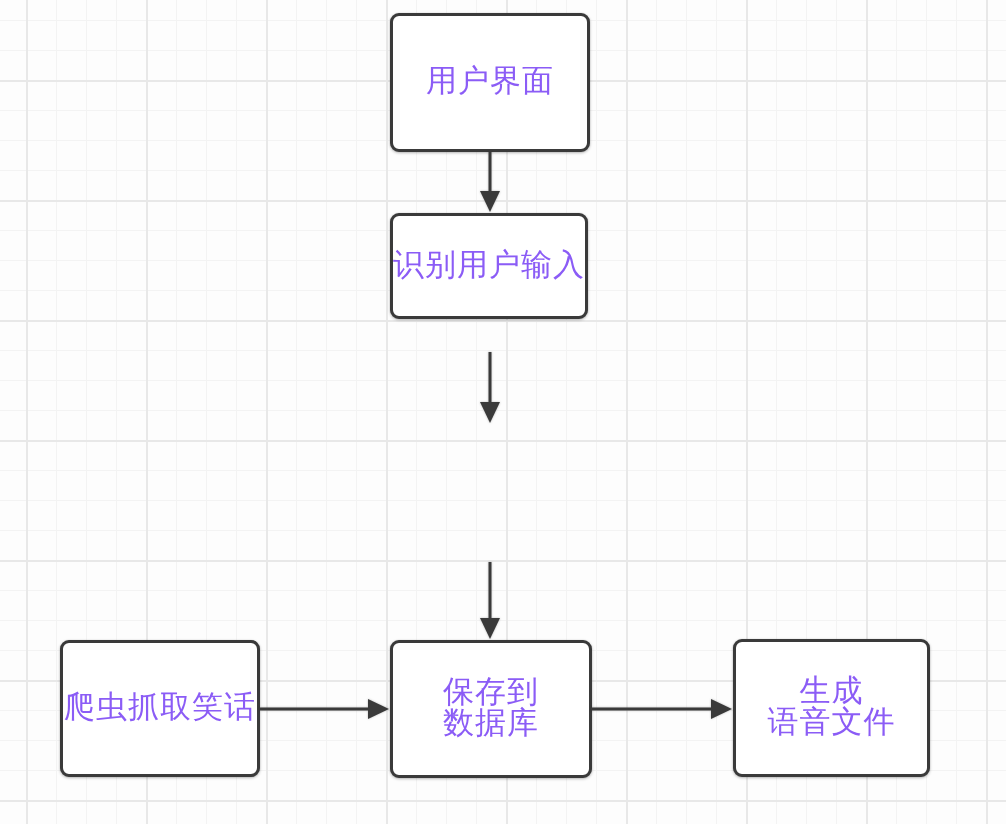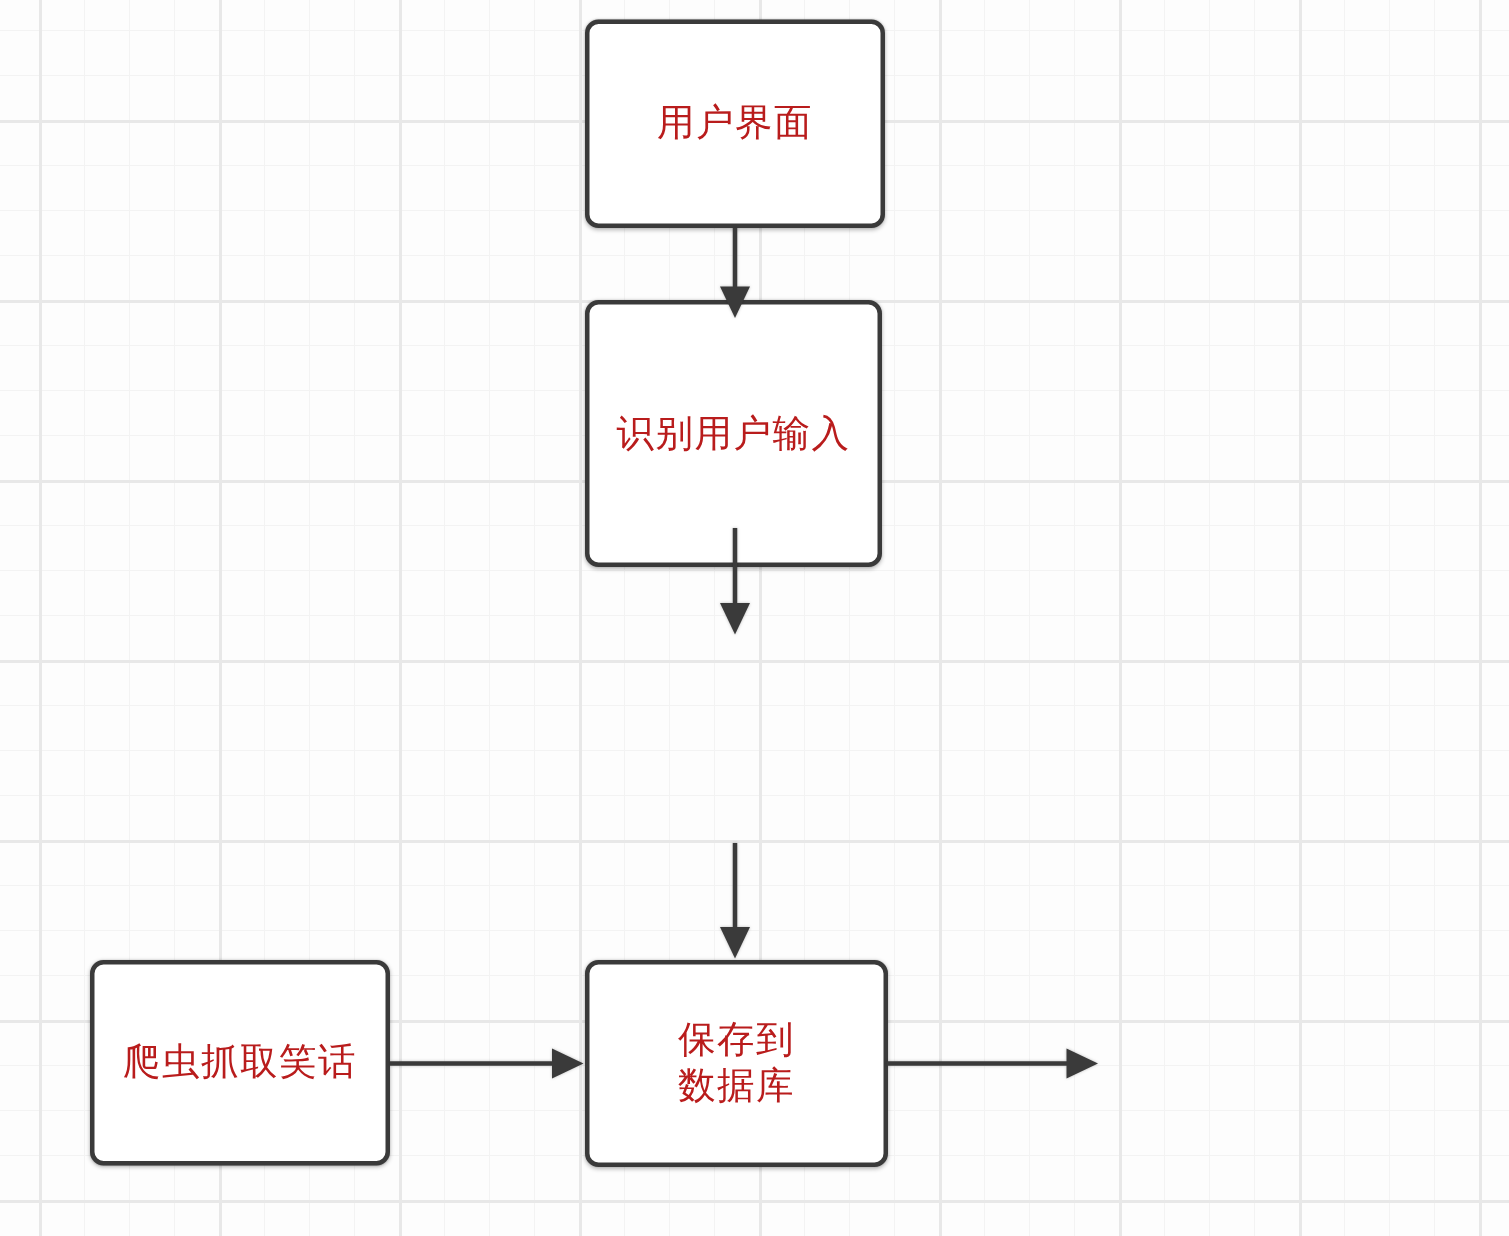--- a/index.html
+++ b/index.html
@@ -28,29 +28,30 @@
     background: #ffffff;
     border: 3px solid #3a3a3a;
     border-radius: 9px;
     box-shadow: 0 1px 3px rgba(0,0,0,0.28), 0 0 1px rgba(0,0,0,0.18);
     display: flex;
     align-items: center;
     justify-content: center;
     text-align: center;
   }
   .node-label {
-    color: #b91c1c;
-    font-size: 25px;
+    color: #8b5cf6;
+    font-size: 31px;
     line-height: 31px;
     letter-spacing: 1px;
     white-space: pre-line;
+    font-family: Liberation Mono, monospace;
   }
   
   .n-ui       { left: 390px; top: 13px;  width: 200px; height: 139px; }
-  .n-rec      { left: 390px; top: 200px; width: 198px; height: 178px; }
+  .n-rec      { left: 390px; top: 213px; width: 198px; height: 106px; }
   .n-extract  { left: 390px; top: 424px; width: 200px; height: 138px; }
   .n-save     { left: 390px; top: 640px; width: 202px; height: 138px; }
   .n-crawler  { left: 60px;  top: 640px; width: 200px; height: 137px; }
   .n-tts      { left: 733px; top: 639px; width: 197px; height: 138px; }
   .edges {
     position: absolute;
     left: 0; top: 0;
     width: 1006px; height: 824px;
     filter: drop-shadow(0 0 1px rgba(0,0,0,0.25));
     pointer-events: none;
@@ -74,20 +75,24 @@
 
   <div class="node n-save">
     <span class="node-label">保存到
 数据库</span>
   </div>
 
   <div class="node n-crawler">
     <span class="node-label">爬虫抓取笑话</span>
   </div>
 
+  <div class="node n-tts">
+    <span class="node-label">生成
+语音文件</span>
+  </div>
 
   <svg class="edges" viewBox="0 0 1006 824" aria-hidden="true">
     <g>
       <line x1="490" y1="152" x2="490" y2="192"></line>
       <polygon points="480,191 500,191 490,212"></polygon>
     </g>
     <g>
       <line x1="490" y1="352" x2="490" y2="403"></line>
       <polygon points="480,402 500,402 490,423"></polygon>
     </g>

